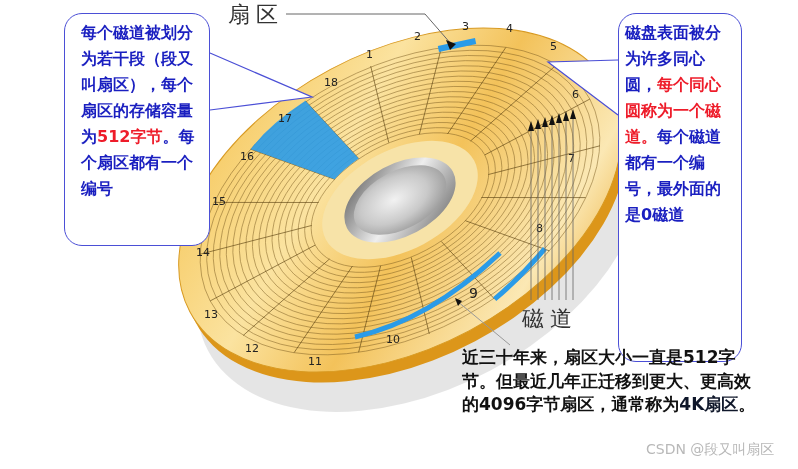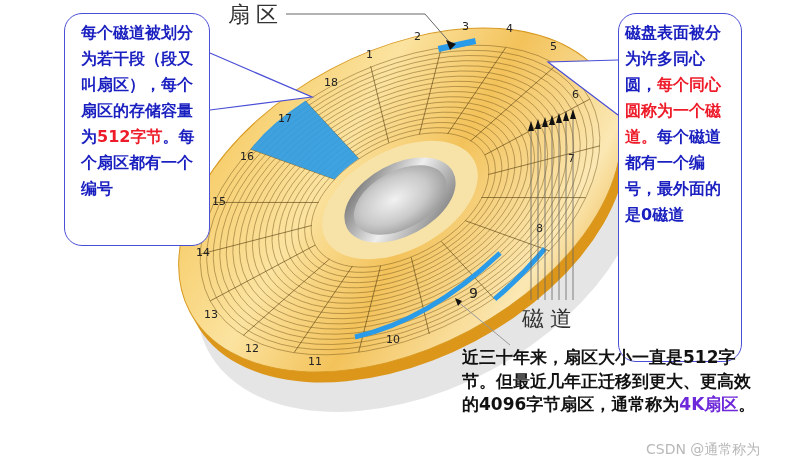--- a/index.html
+++ b/index.html
@@ -8,21 +8,21 @@
   svg.disk{position:absolute;left:0;top:0;}
   .callout{position:absolute;border:1.5px solid #4b4fd6;border-radius:18px;background:#fff;
     color:#1a1fc0;font-weight:bold;font-size:16px;line-height:26px;padding:6px 8px;box-sizing:border-box;}
   .callout .red{color:#ee1c2a;}
   .callout-left{left:64px;top:13px;width:146px;height:233px;padding-left:16px;}
   .callout-right{left:618px;top:13px;width:124px;height:349px;padding:6px 6px;}
   .label-big{position:absolute;font-size:22px;color:#333;letter-spacing:6px;font-family:"DejaVu Sans",sans-serif;}
   .label-sector{left:228px;top:0px;}
   .label-track{left:522px;top:304px;}
   .bottom-note{position:absolute;left:462px;top:346px;width:300px;font-size:17px;font-weight:bold;line-height:23.5px;color:#111;}
-  .bottom-note .red{color:#6d28d9;text-align:center;}
+  .bottom-note .red{color:#0f172a;text-align:center;}
   .watermark{position:absolute;left:646px;top:441px;font-size:14px;color:#b8b8b8;}
 </style>
 </head>
 <body>
 
 <div class="stage">
 
   <svg class="disk" width="798" height="469" viewBox="0 0 798 469">
     <defs>
       <linearGradient id="gold" x1="0" y1="0" x2="1" y2="1">
@@ -171,14 +171,14 @@
   </div>
 
   <div class="callout callout-right">
     <span>磁盘表面被分为许多同心圆，</span><span class="red">每个同心圆称为一个磁道。</span><span>每个磁道都有一个编号，最外面的是0磁道</span>
   </div>
 
   <div class="bottom-note">
     <span>近三十年来，扇区大小一直是512字节。但最近几年正迁移到更大、更高效的4096字节扇区，通常称为</span><span class="red">4K扇区</span><span>。</span>
   </div>
 
-  <div class="watermark">CSDN @通常称为</div>
+  <div class="watermark">CSDN @段又叫扇区</div>
 </div>
 
 </body></html>

